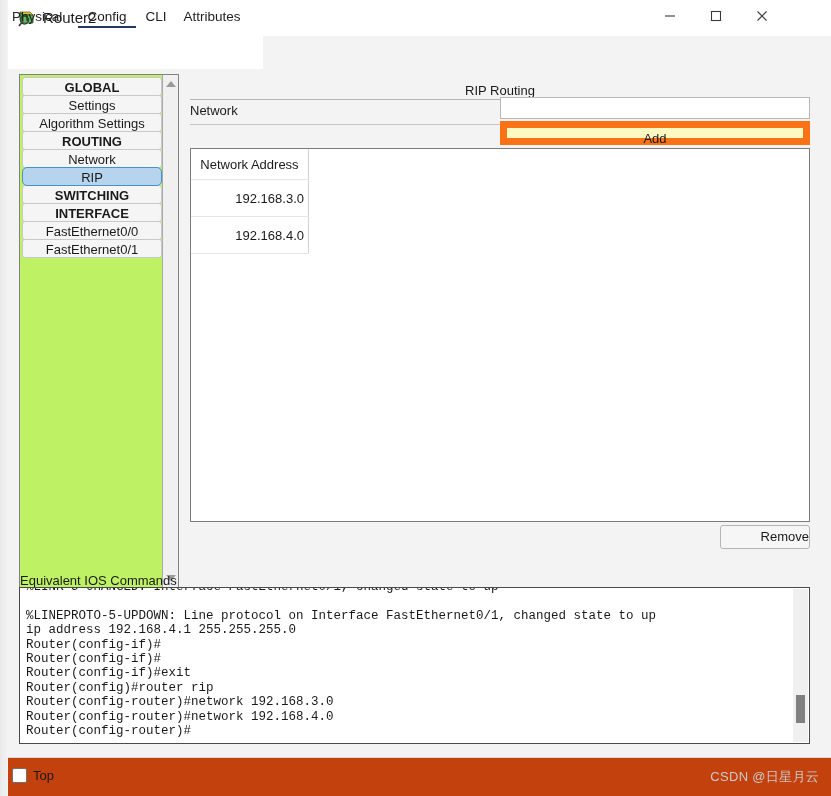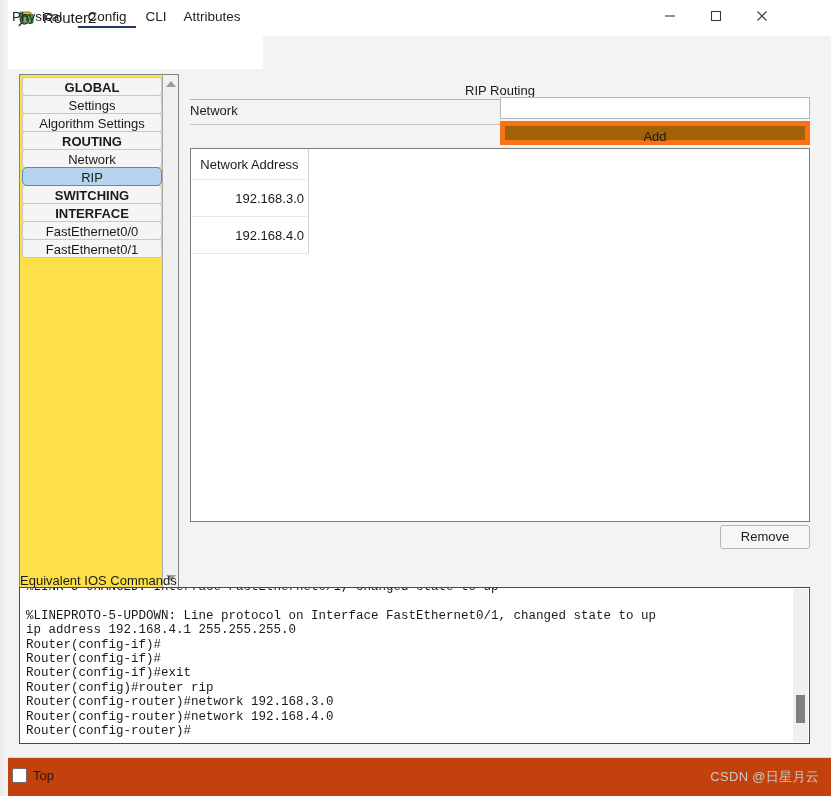--- a/index.html
+++ b/index.html
@@ -116,21 +116,21 @@
     left: 8px; top: 69px;
     width: 823px; height: 688px;
     background: #f3f3f3;
   }
 
   
   #sidebar {
     position: absolute;
     left: 11px; top: 5px;
     width: 160px; height: 514px;
-    background: #fde047;
+    background: #bef264;
     border: 1px solid #828282;
     box-sizing: border-box;
   }
   #sidebar-list {
     position: absolute;
     left: 2px; top: 2px;
     width: 140px;
   }
   .side-item {
     position: relative;
@@ -224,22 +224,22 @@
   #mid-divider {
     position: absolute;
     left: 182px; top: 55px;
     width: 310px; height: 1px;
     background: #c4c4c4;
   }
   #add-button {
     position: absolute;
     left: 492px; top: 52px;
     width: 310px; height: 24px;
-    background: #a16207;
-    border: 5px solid #f97316;
+    background: #fef9c3;
+    border: 7px solid #f97316;
     box-sizing: border-box;
     font-family: "Liberation Sans", sans-serif;
     font-size: 13px;
     color: #1a1a1a;
     text-align: center;
     line-height: 22px;
     cursor: default;
   }
 
   
@@ -286,21 +286,21 @@
     position: absolute;
     left: 712px; top: 456px;
     width: 90px; height: 24px;
     background: #f6f6f6;
     border: 1px solid #b5b5b5;
     border-radius: 3px;
     box-sizing: border-box;
     font-family: "Liberation Sans", sans-serif;
     font-size: 13px;
     color: #1a1a1a;
-    text-align: center;
+    text-align: right;
     line-height: 22px;
     cursor: default;
   }
 
   
   #ios-label {
     position: absolute;
     left: 12px; top: 504px;
     font-size: 13px;
     color: #1a1a1a;

